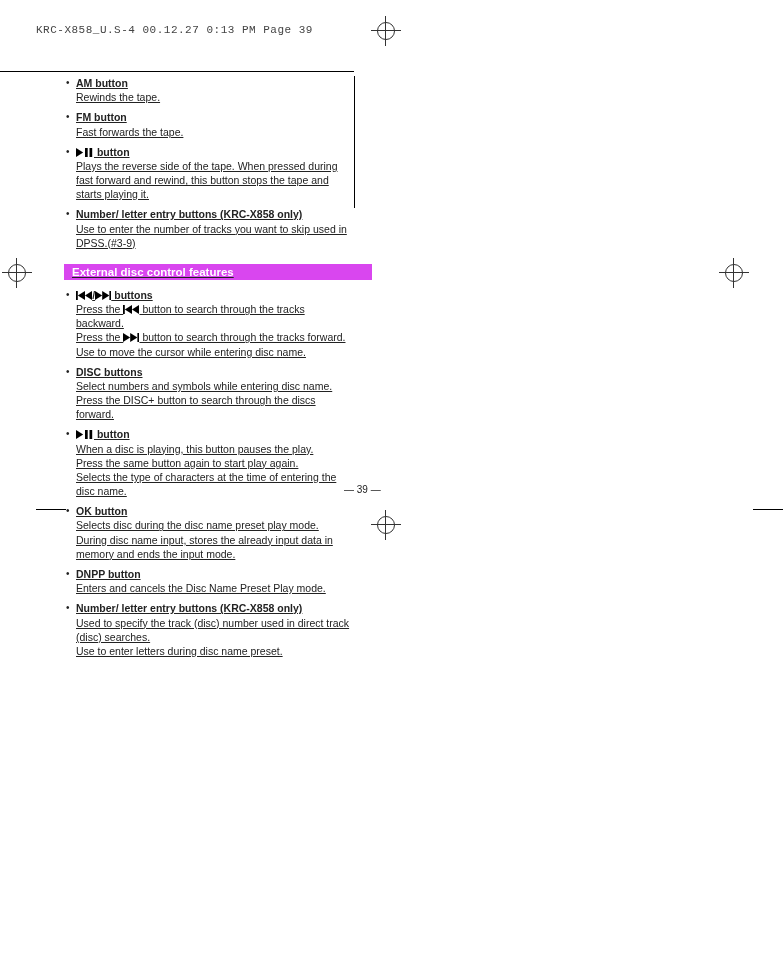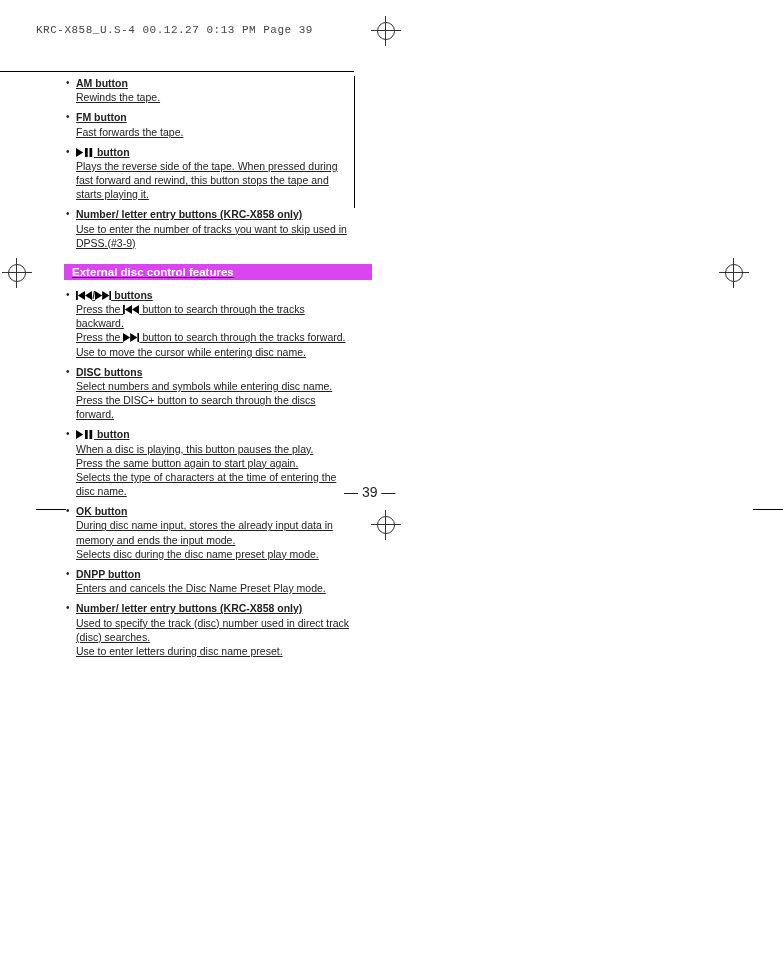--- a/index.html
+++ b/index.html
@@ -133,21 +133,21 @@
     font-weight: bold;
     font-size: 11.5px;
     padding: 2px 8px;
     margin: 14px 0 8px -2px;
     width: 292px;
   }
   .page-num {
     position: absolute;
     top: 484px;
     left: 344px;
-    font-size: 14px;
+    font-size: 10px;
   }
   .page-num::before { content: "— "; }
   .page-num::after { content: " —"; }
   svg.inline-icon {
     display: inline;
     vertical-align: -1px;
     height: 9px;
   }
 </style>
 </head>
@@ -237,22 +237,22 @@
             <rect x="15" y="0" width="3" height="10" fill="#000"></rect>
           </svg><span> button</span>
       </span>
       <span class="item-desc">When a disc is playing, this button pauses the play.</span>
       <span class="item-desc">Press the same button again to start play again.</span>
       <span class="item-desc">Selects the type of characters at the time of entering the disc name.</span>
     </li>
 
     <li>
       <span class="item-title">OK button</span>
+      <span class="item-desc">Selects disc during the disc name preset play mode.</span>
       <span class="item-desc">During disc name input, stores the already input data in memory and ends the input mode.</span>
-      <span class="item-desc">Selects disc during the disc name preset play mode.</span>
     </li>
 
     <li>
       <span class="item-title">DNPP button</span>
       <span class="item-desc">Enters and cancels the Disc Name Preset Play mode.</span>
     </li>
 
     <li>
       <span class="item-title">Number/ letter entry buttons (KRC-X858 only)</span>
       <span class="item-desc">Used to specify the track (disc) number used in direct track (disc) searches.</span>

